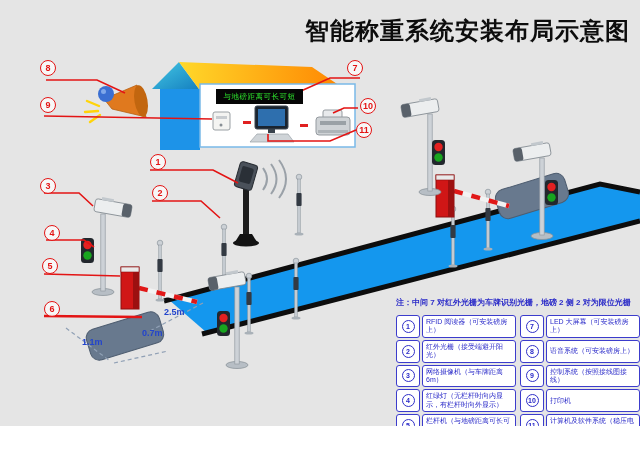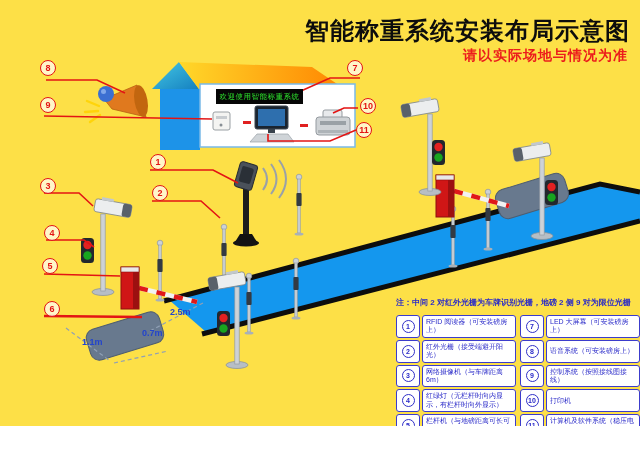--- a/index.html
+++ b/index.html
@@ -1,17 +1,17 @@
 <!DOCTYPE html>
 <html><head>
 <meta charset="utf-8">
 <style>
   html,body{margin:0;padding:0;background:#fff;}
   body{font-family:"Liberation Sans","DejaVu Sans",sans-serif;}
-  .stage{position:relative;width:640px;height:426px;background:#fde047;overflow:hidden;}
+  .stage{position:relative;width:640px;height:426px;background:#e5e5e5;overflow:hidden;}
   .scene{position:absolute;left:0;top:0;}
   .title{position:absolute;top:15px;right:10px;font-size:24px;font-weight:bold;color:#0d0d0d;letter-spacing:1px;white-space:nowrap;}
   .subtitle{position:absolute;top:47px;right:12px;font-size:14px;font-weight:bold;color:#ec1c1c;letter-spacing:1px;white-space:nowrap;}
   .led-sign{position:absolute;left:216px;top:89px;width:87px;height:15px;background:#060606;color:#2ee52e;
     font-size:7.5px;line-height:15px;text-align:center;letter-spacing:0.5px;white-space:nowrap;overflow:hidden;}
   .note{position:absolute;left:396px;top:297px;font-size:8px;font-weight:bold;color:#2b2bc8;white-space:nowrap;}
   .dim{position:absolute;font-size:9px;font-weight:bold;color:#2244cc;white-space:nowrap;}
   .callout{position:absolute;width:14px;height:14px;border:1.5px solid #e31414;border-radius:50%;
     color:#e31414;font-size:9px;font-weight:bold;display:flex;align-items:center;justify-content:center;background:rgba(255,255,255,.7);}
   .legend{position:absolute;left:396px;top:315px;width:241px;display:flex;flex-direction:column;gap:2px;}
@@ -181,27 +181,26 @@
       <path d="M44,316 L142,317" stroke-width="2.6"></path>
       <path d="M150,170 L213,170 L238,183"></path>
       <path d="M152,201 L201,201 L220,218"></path>
       <path d="M360,78 L330,78 L292,95"></path>
       <path d="M333,113 L344,108 L358,108"></path>
       <path d="M268,134 L268,141 L330,141 L356,130"></path>
     </g>
   </svg>
 
   <div class="title">智能称重系统安装布局示意图</div>
-  <div class="subtitle">请以实际场地与情况为准</div>
-  <div class="led-sign">欢迎使用智能称重系统</div>
-  <div class="note">注：中间 2 对红外光栅为车牌识别光栅，地磅 2 侧 9 对为限位光栅</div>
+  <div class="led-sign">与地磅距离可长可短</div>
+  <div class="note">注：中间 7 对红外光栅为车牌识别光栅，地磅 2 侧 2 对为限位光栅</div>
 
   <div class="dim" style="left:82px;top:337px">1.1m</div>
   <div class="dim" style="left:142px;top:328px">0.7m</div>
-  <div class="dim" style="left:170px;top:307px">2.5m</div>
+  <div class="dim" style="left:164px;top:307px">2.5m</div>
 
   <div class="callout" style="left:150px;top:154px">1</div>
   <div class="callout" style="left:152px;top:185px">2</div>
   <div class="callout" style="left:40px;top:178px">3</div>
   <div class="callout" style="left:44px;top:225px">4</div>
   <div class="callout" style="left:42px;top:258px">5</div>
   <div class="callout" style="left:44px;top:301px">6</div>
   <div class="callout" style="left:347px;top:60px">7</div>
   <div class="callout" style="left:40px;top:60px">8</div>
   <div class="callout" style="left:40px;top:97px">9</div>

